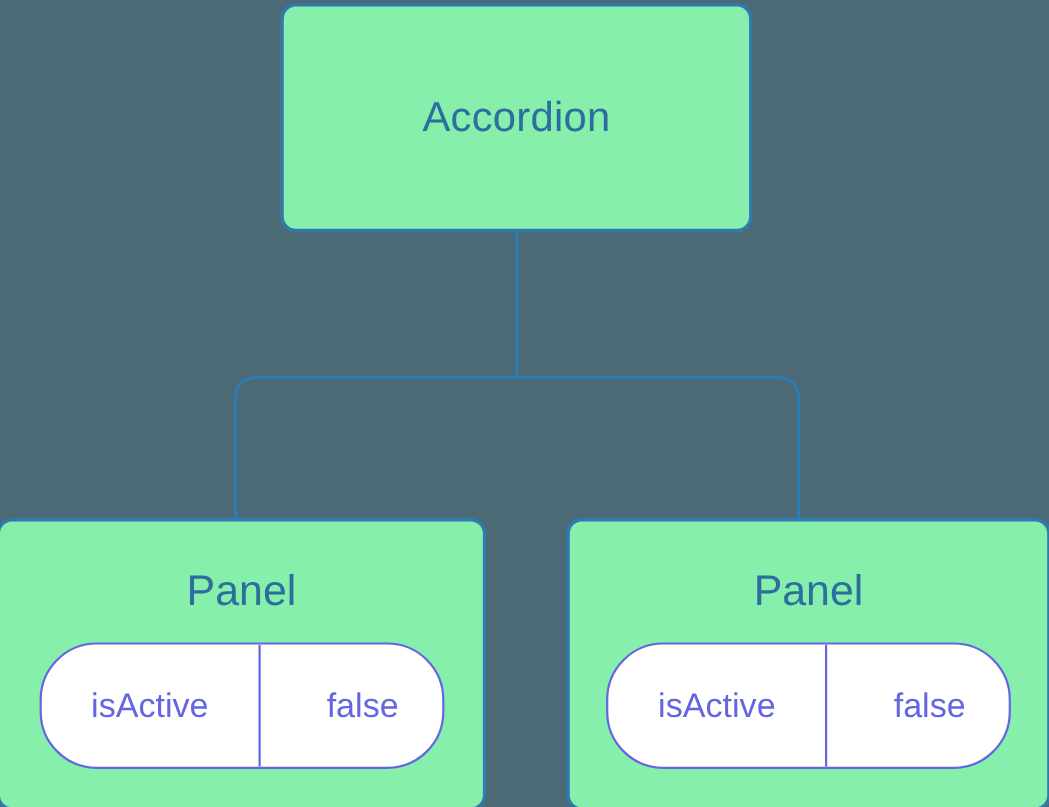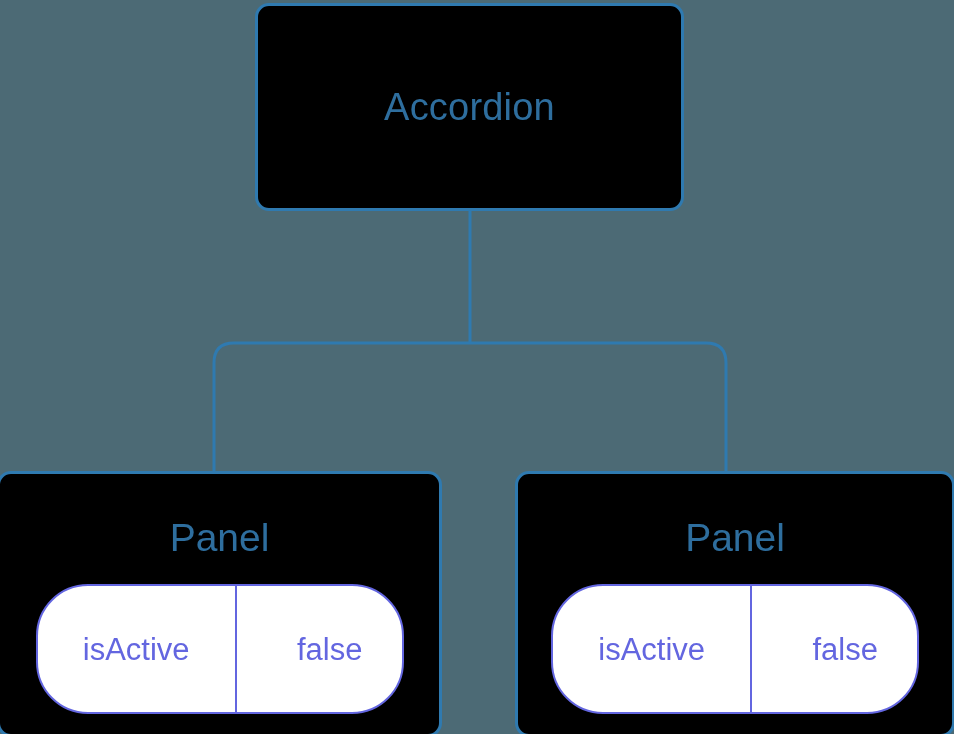--- a/index.html
+++ b/index.html
@@ -31,21 +31,21 @@
     height: 734px;
     z-index: 1;
     pointer-events: none;
   }
 
   
   .node-box {
     position: absolute;
     z-index: 2;
     box-sizing: border-box;
-    background: #000000;
+    background: #86efac;
     border: 3px solid #2f7ab0;
     border-radius: 14px;
     display: flex;
     flex-direction: column;
     align-items: center;
   }
 
   
   #node-accordion {
     left: 255px;
@@ -85,21 +85,21 @@
     font-size: 39px;
     font-weight: 400;
     line-height: 1;
     white-space: nowrap;
   }
 
   
   .state-pill {
     box-sizing: border-box;
     margin-top: 27px;
-    height: 130px;
+    height: 115px;
     border: 2px solid #6366e0;
     border-radius: 52px;
     display: flex;
     align-items: stretch;
     background: #ffffff;
     overflow: hidden;
   }
   #node-panel-0 .state-pill { width: 368px; }
   #node-panel-1 .state-pill { width: 368px; }
 

